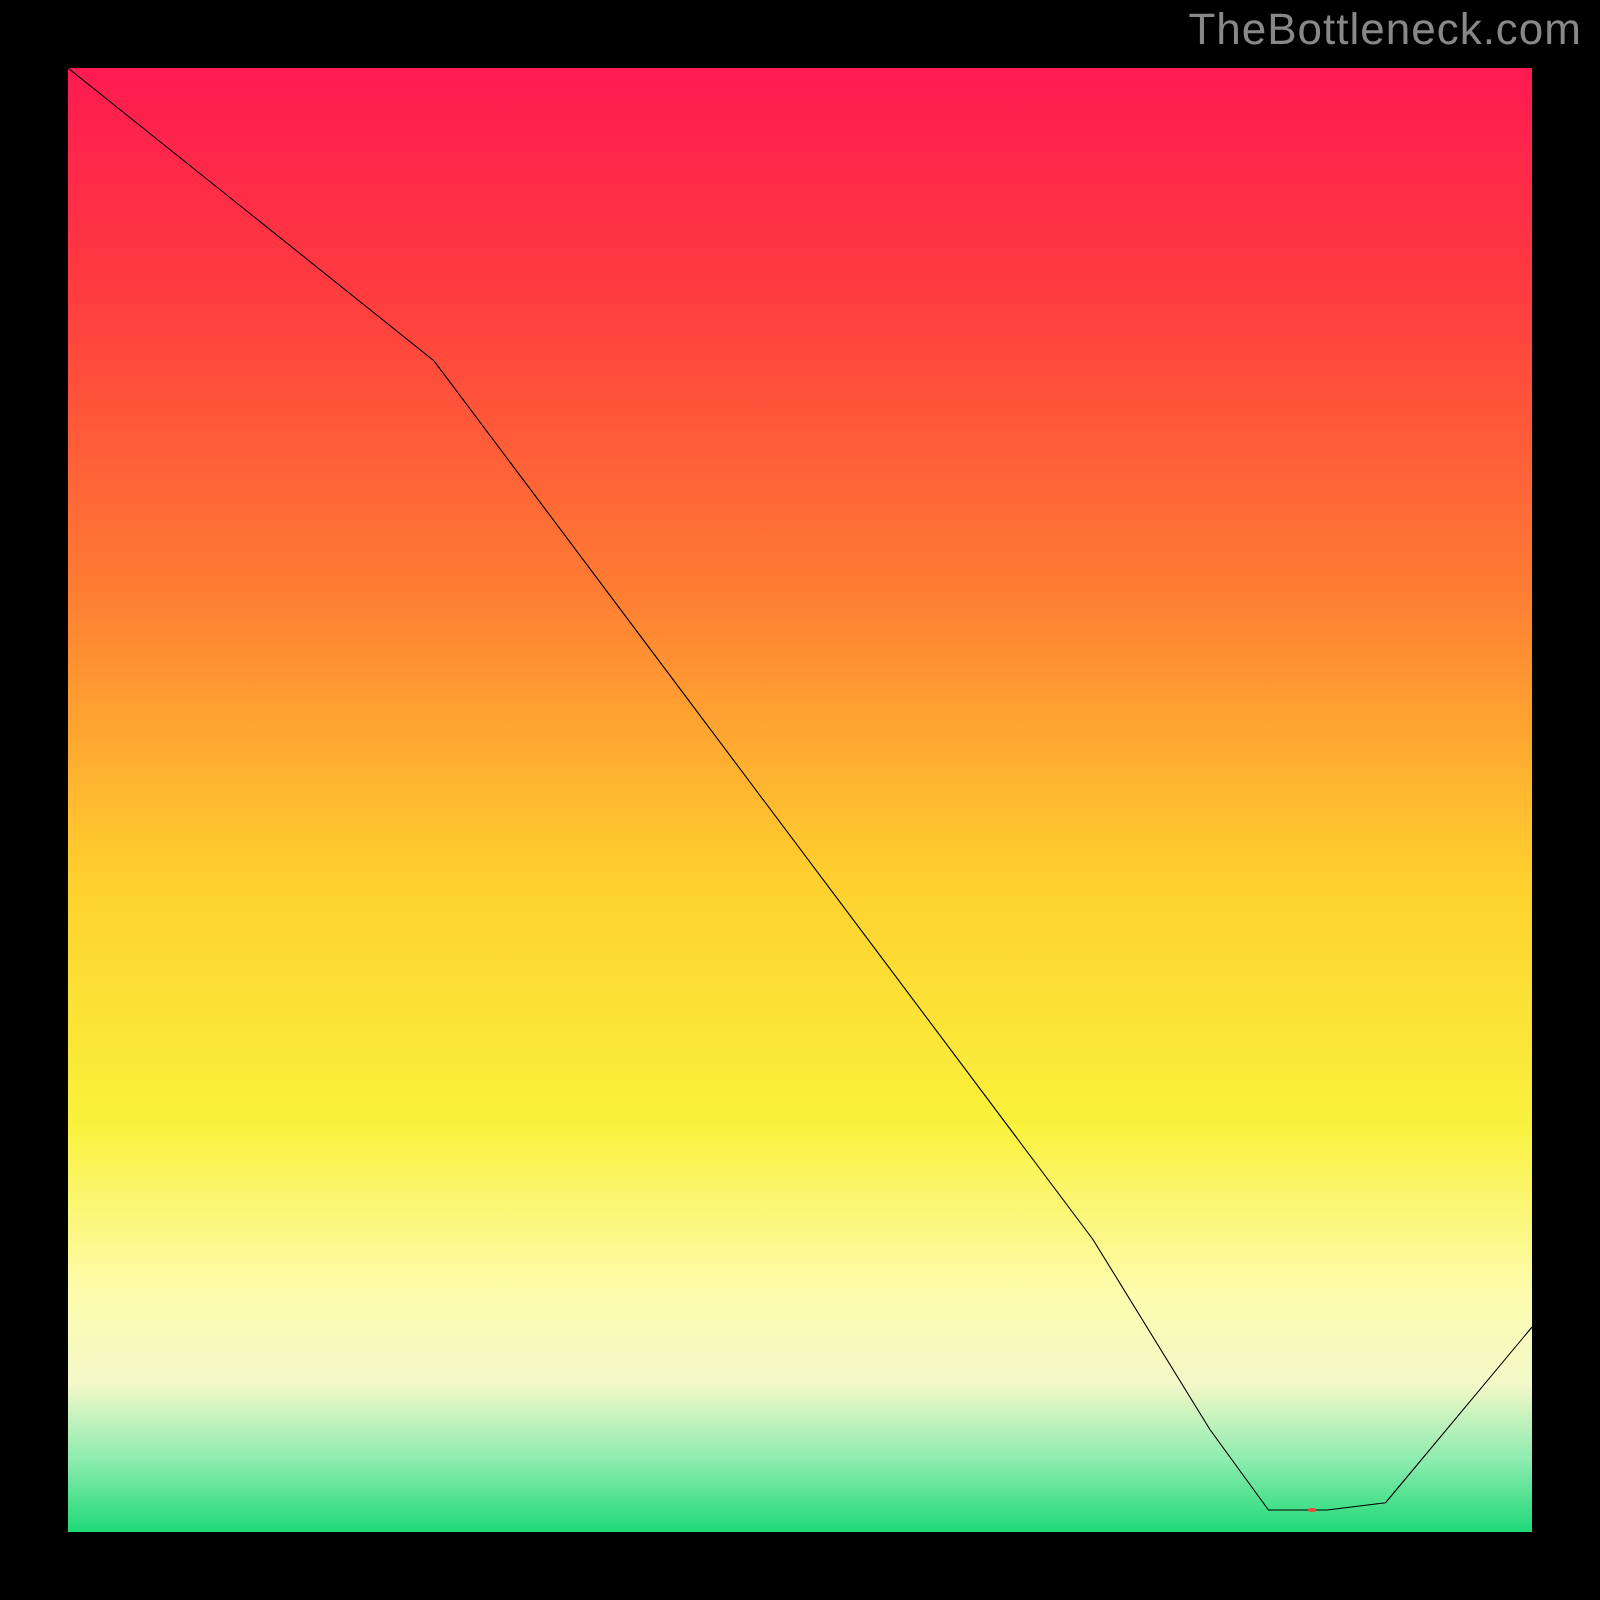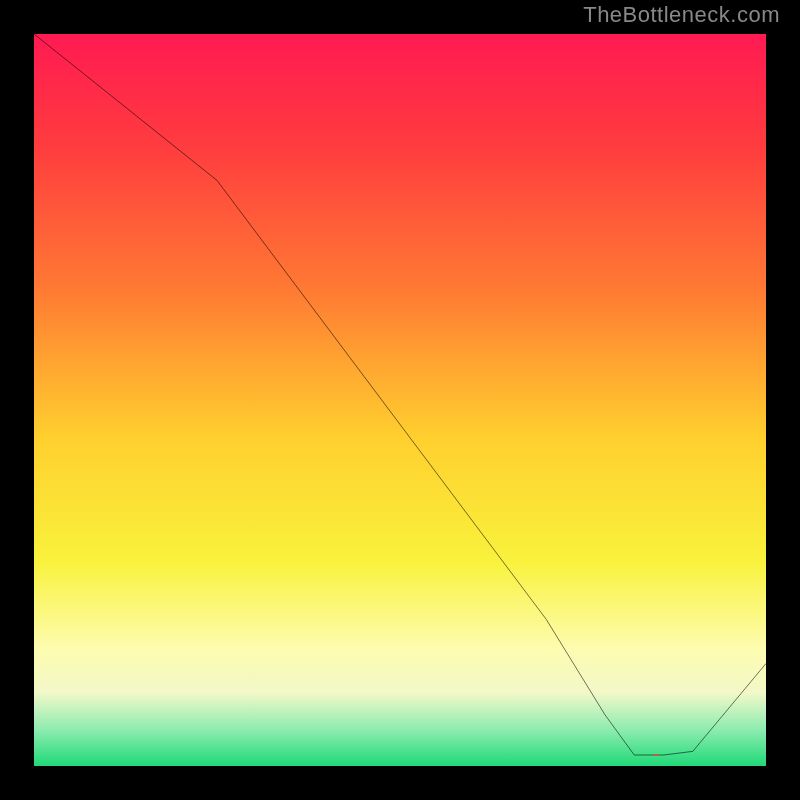--- a/index.html
+++ b/index.html
@@ -6,21 +6,21 @@
   html, body { width: 800px; height: 800px; background: #000; font-family: Arial, sans-serif; }
   .container {
     position: relative;
     width: 800px;
     height: 800px;
     background: #000;
   }
   .attribution {
     position: absolute;
     top: 2px;
-    right: 20px;
+    right: 9px;
     color: #888;
     font-size: 22px;
     font-weight: 500;
     letter-spacing: 0.5px;
   }
   .plot-frame {
     position: absolute;
     left: 30px;
     top: 30px;
     width: 740px;

